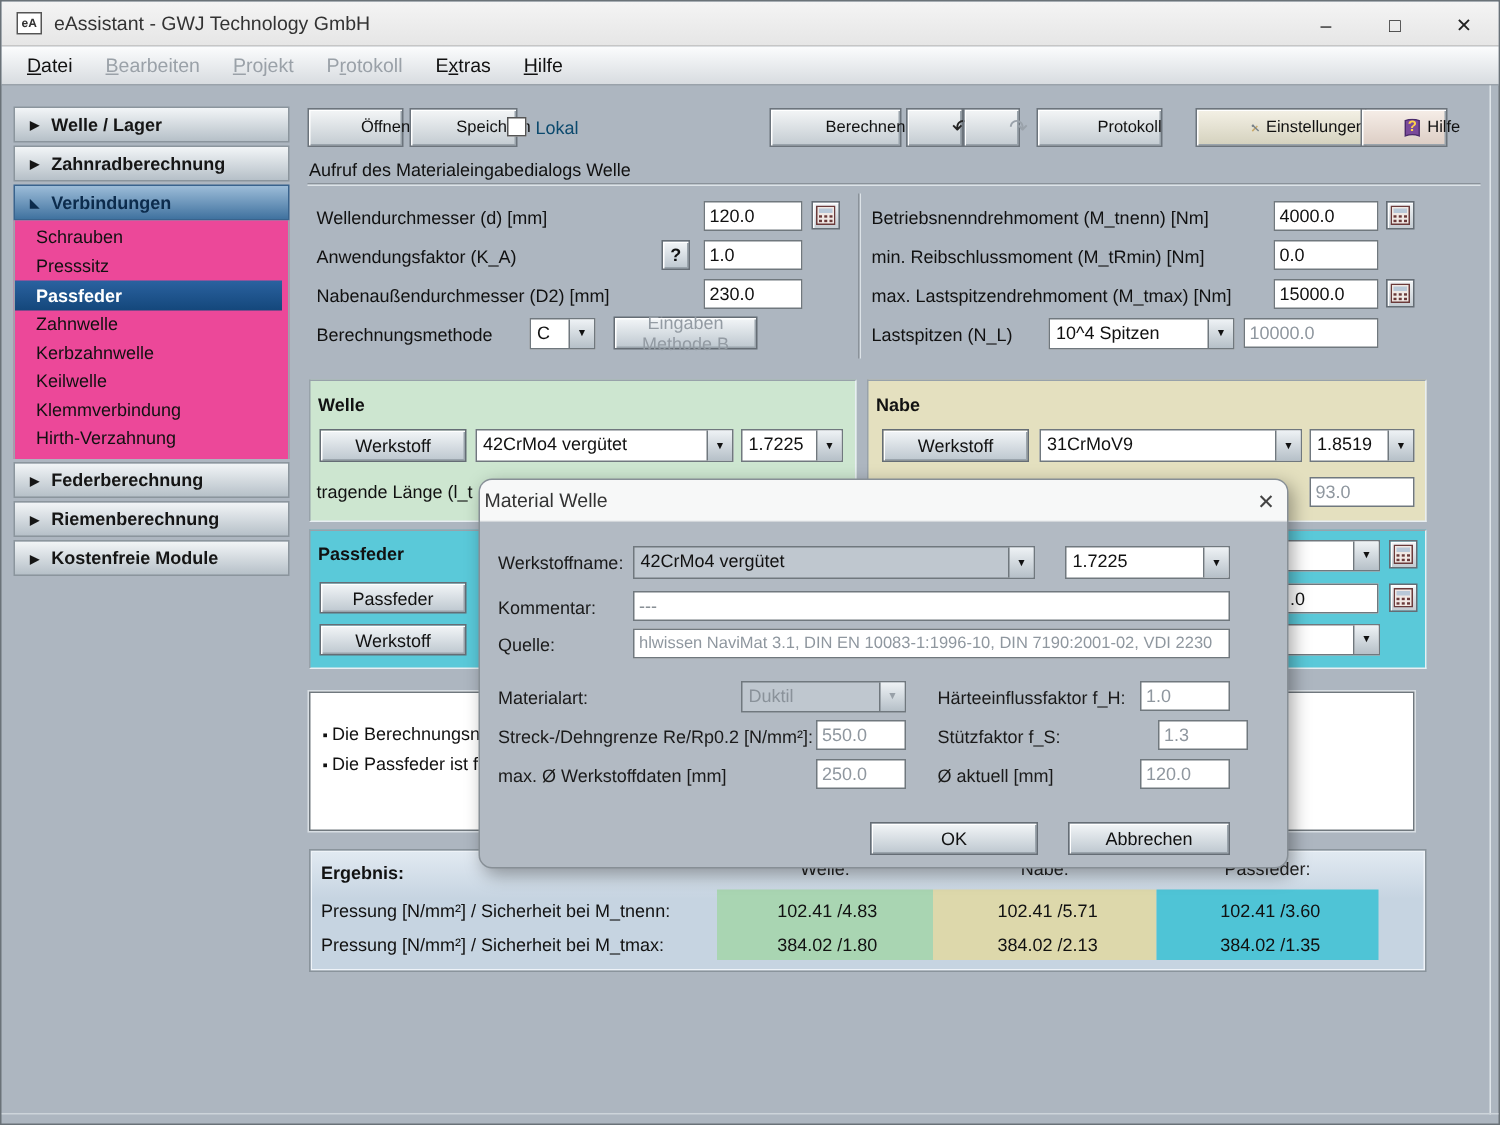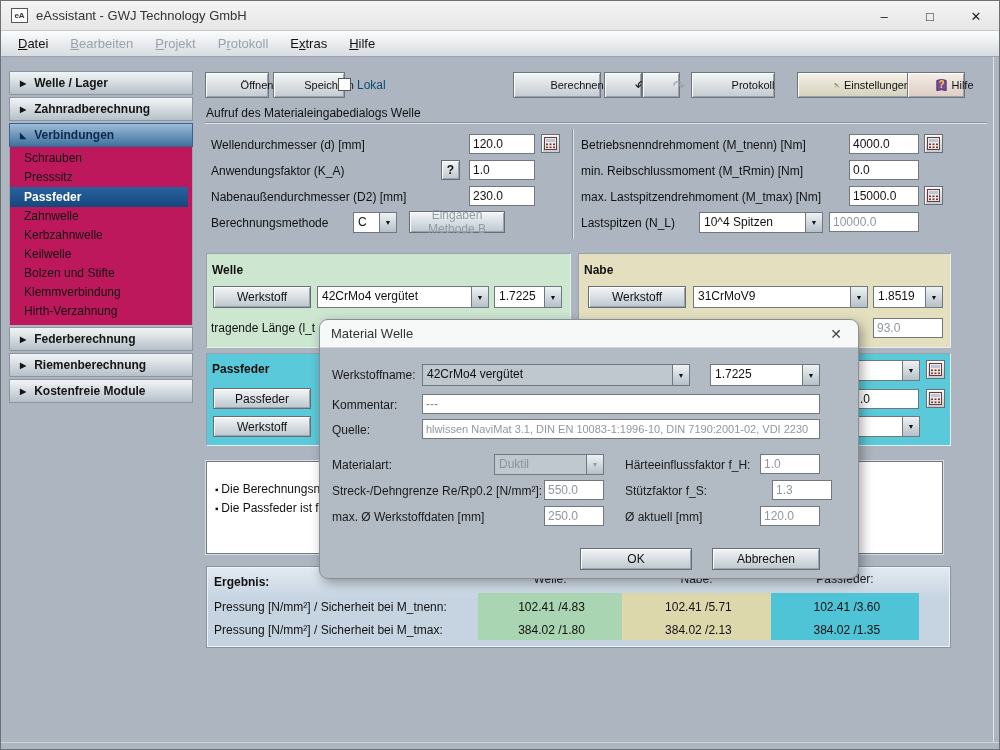--- a/index.html
+++ b/index.html
@@ -27,21 +27,21 @@
   .bevel-r { position:absolute; left:992px; top:56px; width:1px; height:686px; background:#dfe5ea; }
   .bevel-b { position:absolute; left:0; top:741px; width:1000px; height:1px; background:#cdd4da; }
 
   
   .sidebar { position:absolute; left:8px; top:70px; width:184px; }
   .side-header { height:24px; margin-bottom:2px; display:flex; align-items:center; gap:8px;
     padding-left:10px; background:linear-gradient(#f2f5f7,#b6c0c8); border:1px solid #8b959d;
     font-size:12px; font-weight:bold; color:#151515; }
   .side-header .tri { font-size:8px; }
   .side-header.expanded { background:linear-gradient(#9cbcd8,#40729f); color:#0c2b4c; border-color:#39638d; margin-bottom:0; }
-  .side-items { background:#be185d; border-left:1px solid #9aa4ac; border-right:1px solid #9aa4ac; padding:2px 4px 4px 0; margin-bottom:2px; }
+  .side-items { background:#ec4899; border-left:1px solid #9aa4ac; border-right:1px solid #9aa4ac; padding:2px 4px 4px 0; margin-bottom:2px; }
   .side-item { height:19px; line-height:19px; padding-left:14px; font-size:12px; color:#111; }
   .side-item.selected { height:20px; line-height:20px; background:linear-gradient(#2a62a0,#14477b); color:#fff; font-weight:bold; }
 
   
   .tbtn { position:absolute; top:71px; height:26px; display:flex; align-items:center; justify-content:center;
     gap:4px; font-size:11px; color:#111; border:1px solid #6c747c;
     background:linear-gradient(#f4f6f7,#c3cbd1); box-shadow:inset 1px 1px 0 #ffffff, inset -1px -1px 0 #99a3ab;padding-left:36px; }
   .tbtn.warm { background:linear-gradient(#f4f1e6,#d4d1bd); }
   .tbtn.pink { background:linear-gradient(#f6eee8,#dccdc4); }
   .tbtn.flat { box-shadow:inset 1px 1px 0 #fff, inset -1px -1px 0 #99a3ab; }
@@ -97,21 +97,21 @@
   .erg-head.c1 { left:271px; width:144px; } .erg-head.c2 { left:415px; width:149px; } .erg-head.c3 { left:564px; width:148px; }
   .erg-label { position:absolute; left:7px; font-size:12px; color:#111; white-space:nowrap; }
   .erg-vals { position:absolute; height:16px; display:flex; font-size:12px; color:#111; }
   .erg-vals .v1 { width:58%; text-align:right; }
   .erg-vals .v2 { flex:1; text-align:left; padding-right:13px; }
 
   
   .dialog { position:absolute; left:318px; top:318px; width:540px; height:260px;
     background:#b2bac3; border:1px solid #878f96; border-radius:9px; box-shadow:3px 4px 12px rgba(0,0,0,.35); }
   .dlg-titlebar { position:absolute; left:0; top:0; width:100%; height:28px; background:#f7f8f8;
-    border-radius:8px 8px 0 0; border-bottom:1px solid #d2d6da; display:flex; align-items:center; padding:0 11px; }
+    border-radius:8px 8px 0 0; border-bottom:1px solid #d2d6da; display:flex; align-items:center; padding:0 3px; }
   .dlg-title { font-size:13px; color:#333; }
   .dlg-close { margin-left:auto; font-size:14px; color:#444; width:22px; text-align:center; }
   .dlg .lbl { color:#1a1a1a; }
   .dlg-btn { position:absolute; height:22px; border:1px solid #656d75; background:linear-gradient(#f3f6f8,#bdc7cf);
     box-shadow:inset 1px 1px 0 #fff, inset -1px -1px 0 #9aa4ac; font-size:12px; color:#111;
     display:flex; align-items:center; justify-content:center; }
 </style>
 </head>
 <body>
 
@@ -150,21 +150,20 @@
       <span class="tri">◣</span>
       <span>Verbindungen</span>
     </div>
   <div class="side-items">
     <div class="side-item">Schrauben</div>
     <div class="side-item">Presssitz</div>
     <div class="side-item selected">Passfeder</div>
     <div class="side-item">Zahnwelle</div>
     <div class="side-item">Kerbzahnwelle</div>
     <div class="side-item">Keilwelle</div>
-    <div class="side-item">Bolzen und Stifte</div>
     <div class="side-item">Klemmverbindung</div>
     <div class="side-item">Hirth-Verzahnung</div>
   </div>
   <div class="side-header">
       <span class="tri">▶</span>
       <span>Federberechnung</span>
     </div>
   <div class="side-header">
       <span class="tri">▶</span>
       <span>Riemenberechnung</span>

